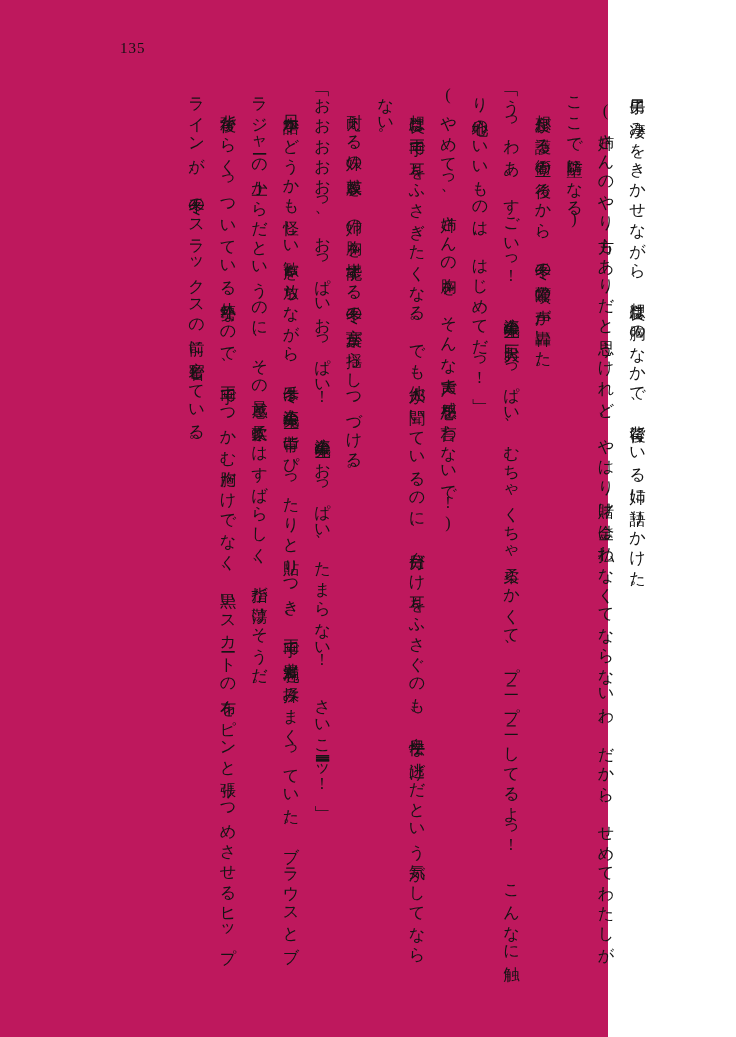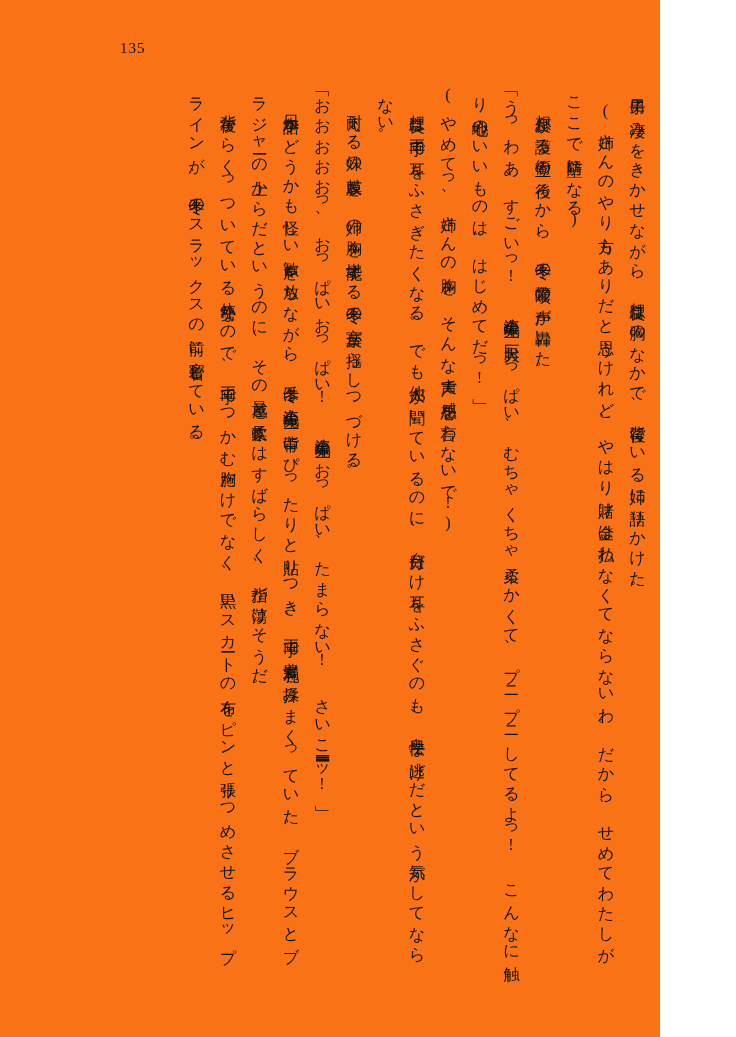--- a/index.html
+++ b/index.html
@@ -9,23 +9,23 @@
   }
   body {
     width: 736px;
     height: 1037px;
     font-family: "Liberation Serif", "DejaVu Serif", serif;
     color: #1a1a1a;
     overflow: hidden;
   }
   .page {
     position: relative;
-    width: 660px;
+    width: 608px;
     height: 1037px;
-    background: #f97316;
+    background: #be185d;
     box-sizing: border-box;
   }
   .page-number {
     position: absolute;
     left: 120px;
     top: 40px;
     font-size: 15px;
     font-family: "Liberation Serif", "DejaVu Serif", serif;
     letter-spacing: 1px;
     color: #111;

